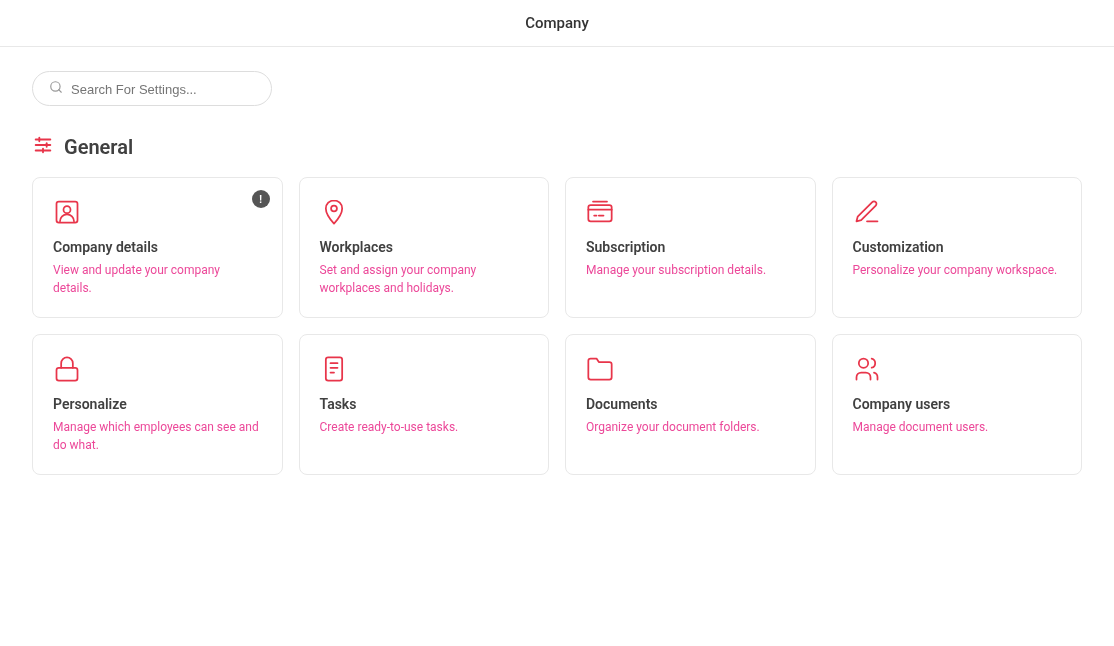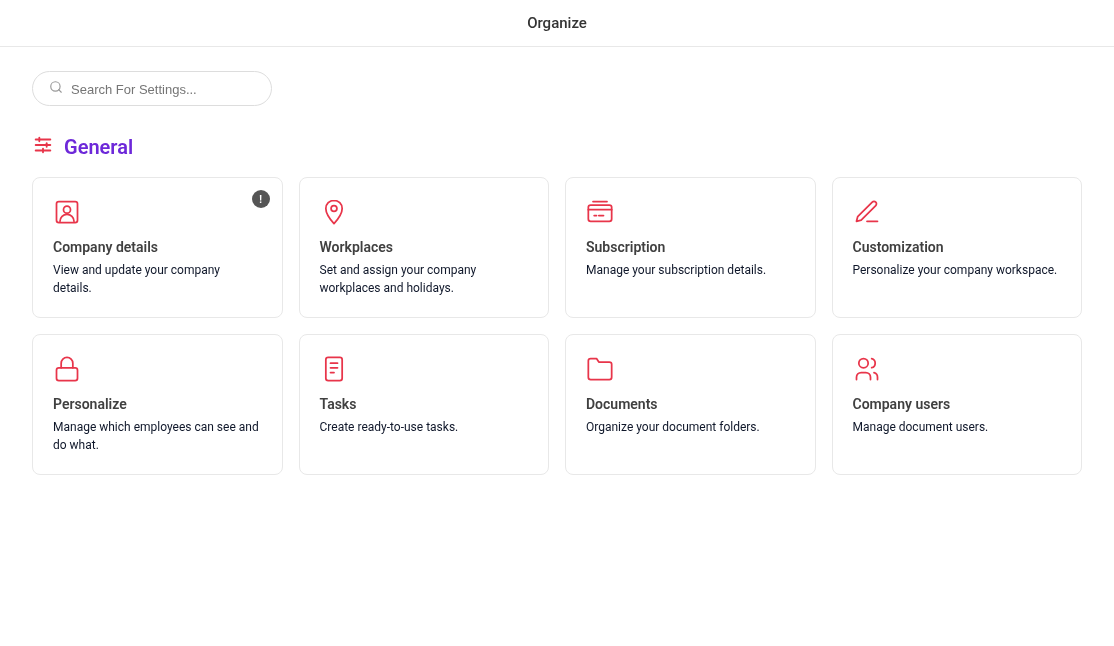--- a/index.html
+++ b/index.html
@@ -52,21 +52,21 @@
       align-items: center;
       gap: 10px;
       margin-bottom: 18px;
     }
     .section-header-icon {
       color: #e8354a;
     }
     .section-title {
       font-size: 20px;
       font-weight: 600;
-      color: #6d28d9;
+      color: #404040;
     }
     .cards-grid {
       display: grid;
       grid-template-columns: repeat(4, 1fr);
       gap: 16px;
       margin-bottom: 16px;
     }
     .card {
       border: 1px solid #e8e8e8;
       border-radius: 8px;
@@ -81,21 +81,21 @@
       margin-bottom: 10px;
     }
     .card-title {
       font-size: 14px;
       font-weight: 600;
       color: #404040;
       margin-bottom: 6px;
     }
     .card-desc {
       font-size: 12px;
-      color: #0f172a;
+      color: #ec4899;
       line-height: 1.5;
     }
     .notification-badge {
       position: absolute;
       top: 12px;
       right: 12px;
       width: 18px;
       height: 18px;
       background: #555;
       border-radius: 50%;
@@ -112,21 +112,21 @@
       gap: 16px;
       margin-bottom: 28px;
     }
     
     svg { display: inline-block; }
   </style>
 </head>
 <body>
 
 <div class="top-bar">
-  <span>Organize</span>
+  <span>Company</span>
 </div>
 
 <div class="main-content">
   <div class="search-wrapper">
     <div class="search-box">
       <span class="search-icon-svg">
         <svg width="14" height="14" viewBox="0 0 24 24" fill="none" stroke="#999" stroke-width="2" stroke-linecap="round" stroke-linejoin="round">
           <circle cx="11" cy="11" r="8"></circle>
             <line x1="21" y1="21" x2="16.65" y2="16.65"></line>
         </svg>

